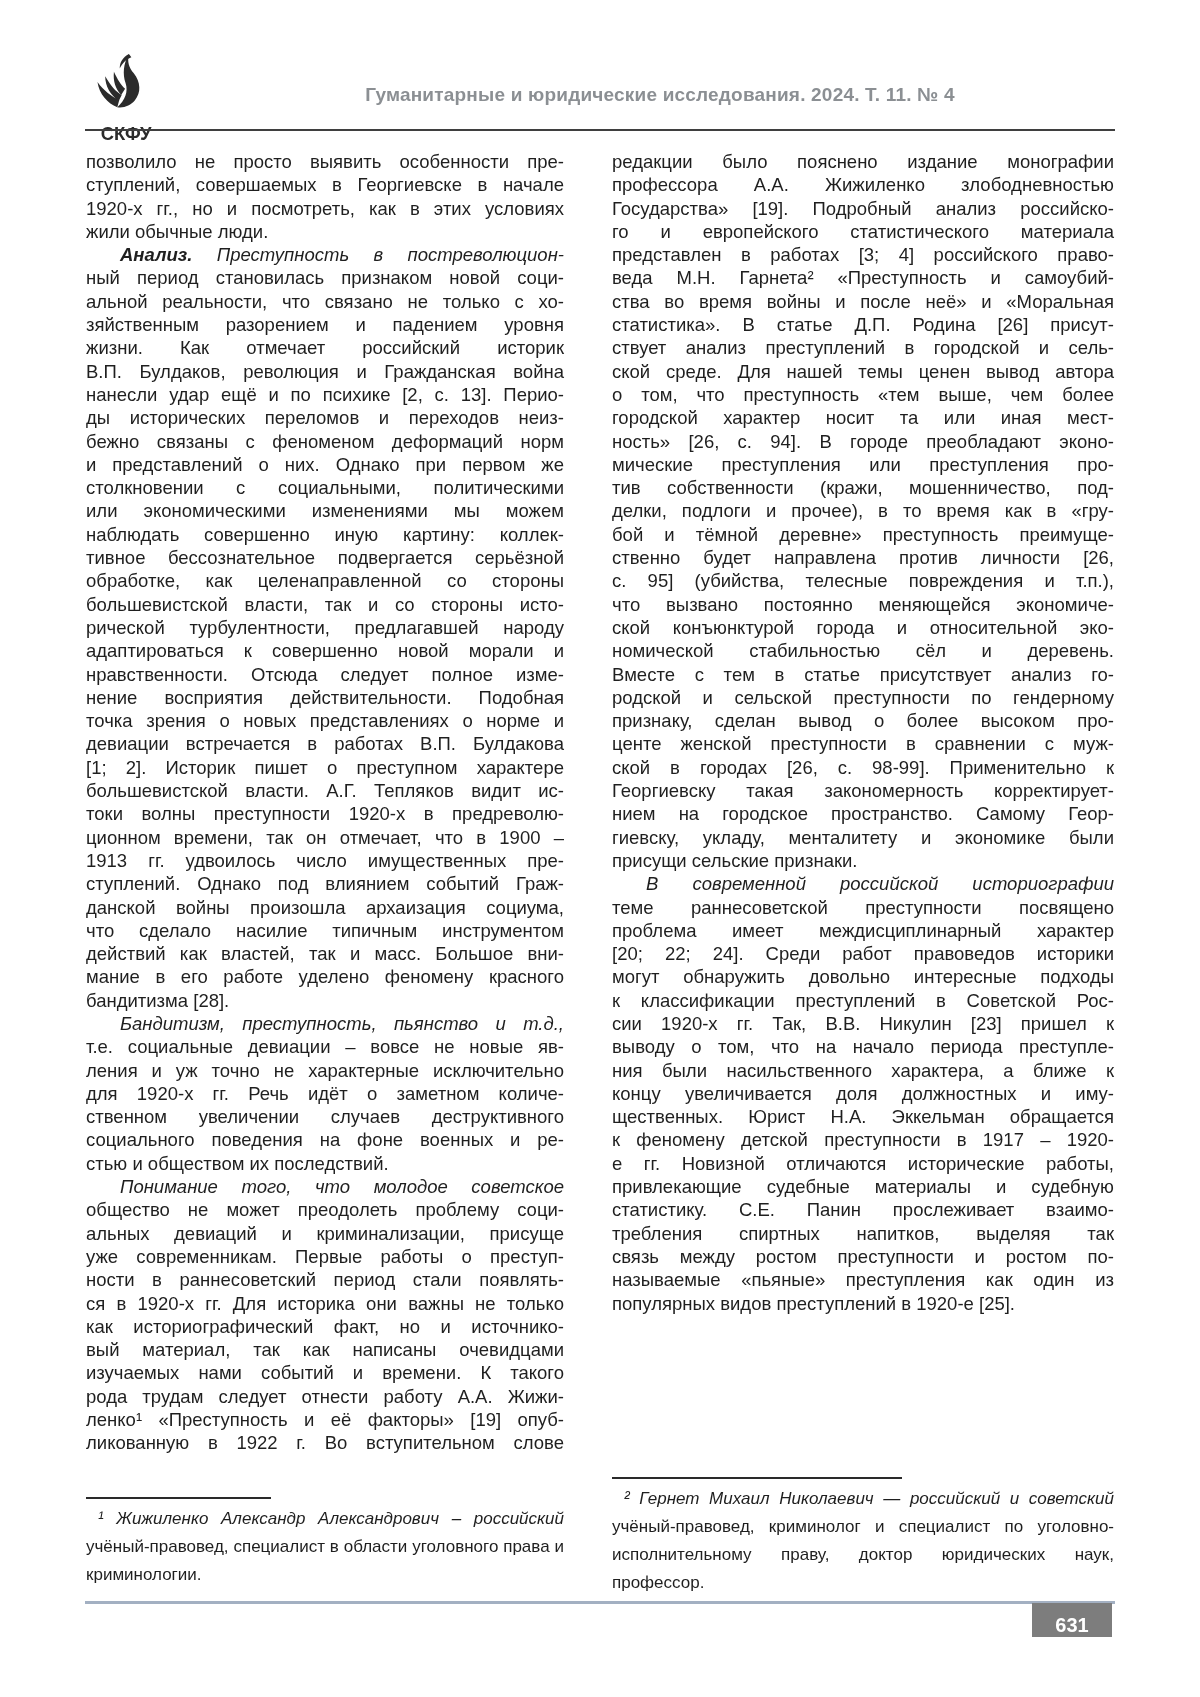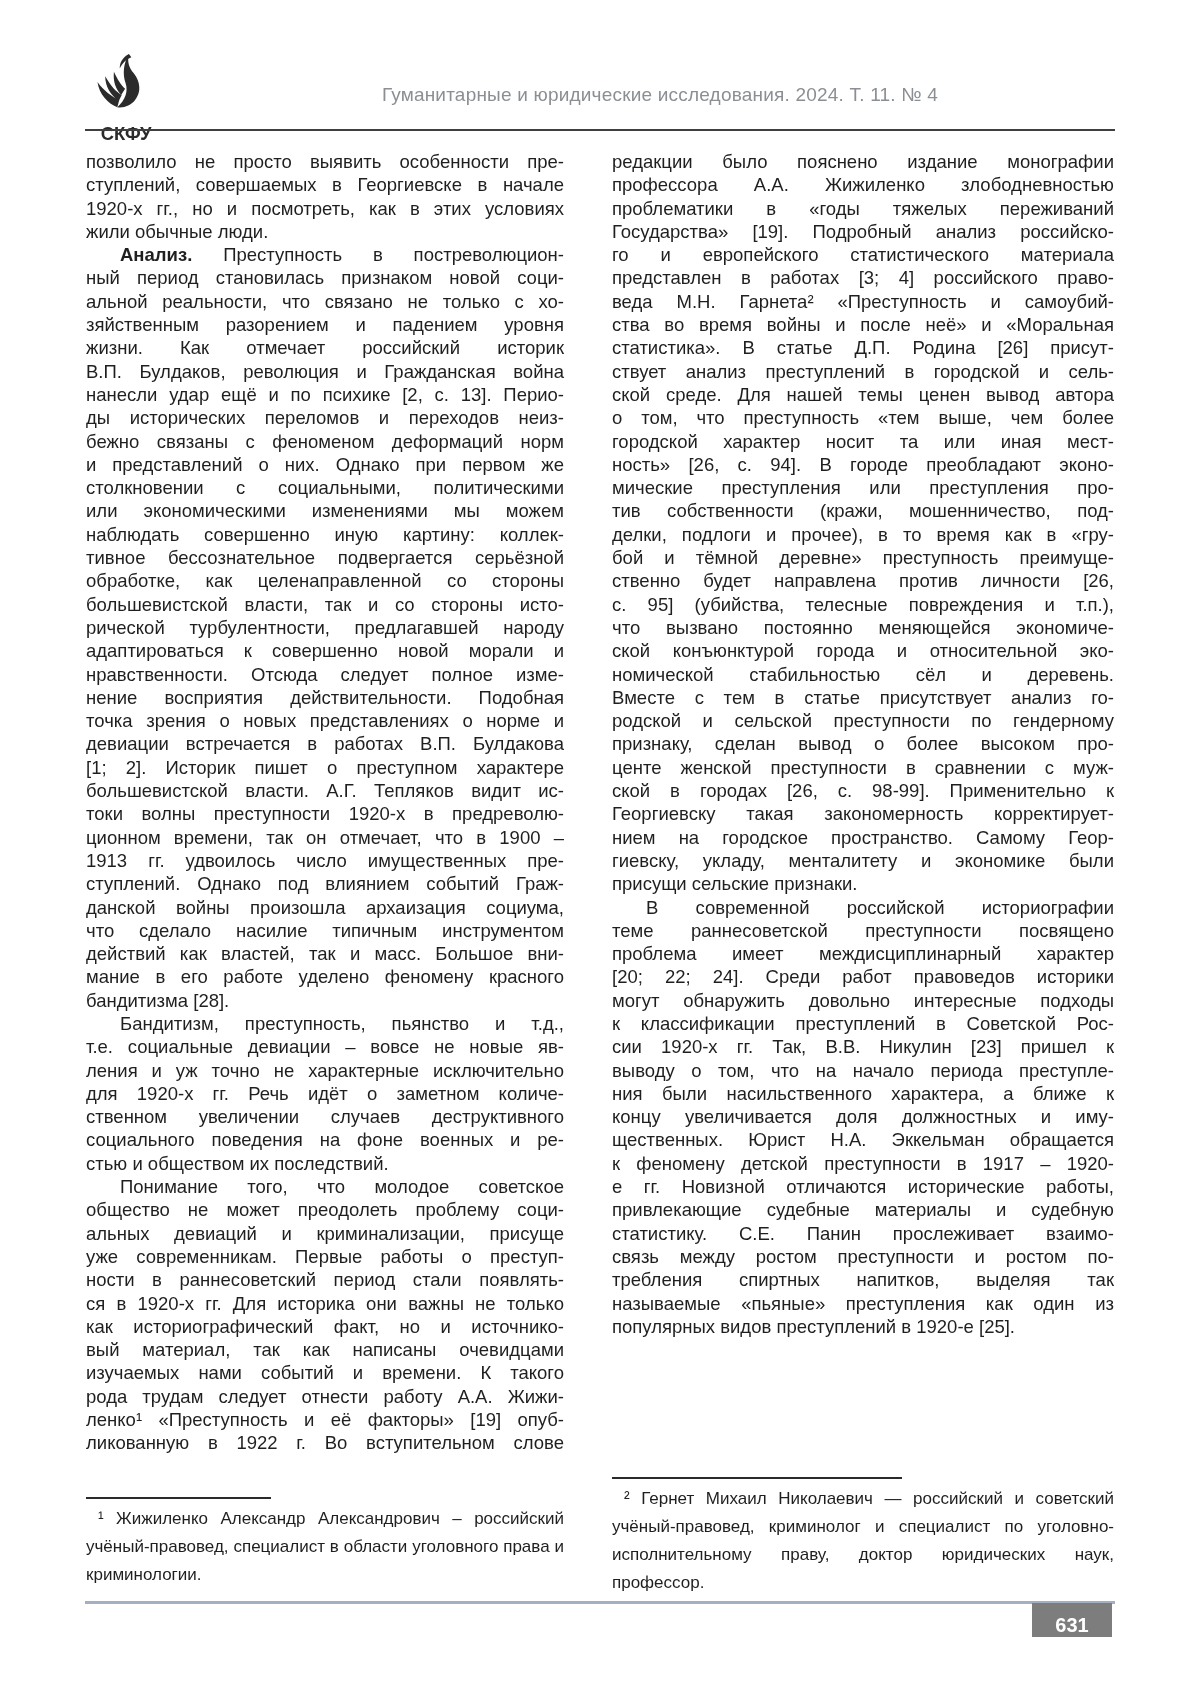--- a/index.html
+++ b/index.html
@@ -10,31 +10,31 @@
   html,body{background:#ffffff;}
   .page{
     position:relative;width:1200px;height:1697px;background:#ffffff;
     font-family:"Liberation Sans","DejaVu Sans",sans-serif;color:var(--text);
     overflow:hidden;margin:0 auto;
   }
   
   .logo{position:absolute;left:88px;top:52px;width:78px;height:92px;}
   .journal-title{
     position:absolute;left:0;top:84px;width:1200px;padding-left:120px;
-    text-align:center;font-size:19px;color:var(--header-text);letter-spacing:.2px;
+    text-align:center;font-size:19px;color:var(--header-text);letter-spacing:.2px;font-weight:bold;
   }
   .header-rule{position:absolute;left:85px;top:129px;width:1030px;height:2px;background:var(--header-rule);}
   
   .col{position:absolute;top:150px;font-size:18.5px;}
   .tline{
     height:23.3px;line-height:23.3px;white-space:nowrap;
     text-align:justify;text-align-last:justify;overflow:visible;white-space:normal;
   }
   .tline.no-j{text-align-last:left;}
-  .tline.ind{text-indent:34px;}
+  .tline.ind{text-indent:34px;font-style:italic;}
   .tline b{font-weight:bold;}
   
   .fn-sep{position:absolute;height:2px;background:#2a2a2a;}
   .fn{position:absolute;font-size:17px;}
   .fn .tline{height:28px;line-height:28px;}
   .fn .tline.ind{text-indent:12px;}
   
   .footer-rule{position:absolute;left:85px;top:1601px;width:1030px;height:3px;background:var(--footer-rule);}
   .page-number{
     position:absolute;left:1032px;top:1603px;width:80px;height:34px;background:var(--badge-bg);
@@ -115,21 +115,20 @@
       <div class="tline">как историографический факт, но и источнико-</div>
       <div class="tline">вый материал, так как написаны очевидцами</div>
       <div class="tline">изучаемых нами событий и времени. К такого</div>
       <div class="tline">рода трудам следует отнести работу А.А. Жижи-</div>
       <div class="tline">ленко¹ «Преступность и её факторы» [19] опуб-</div>
       <div class="tline">ликованную в 1922 г. Во вступительном слове</div>
     </div>
   <div id="col-right" class="col" style="left:612px;width:502px">
       <div class="tline">редакции было пояснено издание монографии</div>
       <div class="tline">профессора А.А. Жижиленко злободневностью</div>
-      <div class="tline">проблематики в «годы тяжелых переживаний</div>
       <div class="tline">Государства» [19]. Подробный анализ российско-</div>
       <div class="tline">го и европейского статистического материала</div>
       <div class="tline">представлен в работах [3; 4] российского право-</div>
       <div class="tline">веда М.Н. Гарнета² «Преступность и самоубий-</div>
       <div class="tline">ства во время войны и после неё» и «Моральная</div>
       <div class="tline">статистика». В статье Д.П. Родина [26] присут-</div>
       <div class="tline">ствует анализ преступлений в городской и сель-</div>
       <div class="tline">ской среде. Для нашей темы ценен вывод автора</div>
       <div class="tline">о том, что преступность «тем выше, чем более</div>
       <div class="tline">городской характер носит та или иная мест-</div>
@@ -160,22 +159,22 @@
       <div class="tline">к классификации преступлений в Советской Рос-</div>
       <div class="tline">сии 1920-х гг. Так, В.В. Никулин [23] пришел к</div>
       <div class="tline">выводу о том, что на начало периода преступле-</div>
       <div class="tline">ния были насильственного характера, а ближе к</div>
       <div class="tline">концу увеличивается доля должностных и иму-</div>
       <div class="tline">щественных. Юрист Н.А. Эккельман обращается</div>
       <div class="tline">к феномену детской преступности в 1917 – 1920-</div>
       <div class="tline">е гг. Новизной отличаются исторические работы,</div>
       <div class="tline">привлекающие судебные материалы и судебную</div>
       <div class="tline">статистику. С.Е. Панин прослеживает взаимо-</div>
+      <div class="tline">требления спиртных напитков, выделяя так</div>
       <div class="tline">связь между ростом преступности и ростом по-</div>
-      <div class="tline">требления спиртных напитков, выделяя так</div>
       <div class="tline">называемые «пьяные» преступления как один из</div>
       <div class="tline no-j">популярных видов преступлений в 1920-е [25].</div>
     </div>
 
   <div class="fn-sep" style="left:86px;top:1497px;width:185px"></div>
   <div id="fn-left" class="fn" style="left:86px;top:1505px;width:478px">
       <div class="tline ind">¹ Жижиленко Александр Александрович – российский</div>
       <div class="tline">учёный-правовед, специалист в области уголовного права и</div>
       <div class="tline no-j">криминологии.</div>
     </div>

